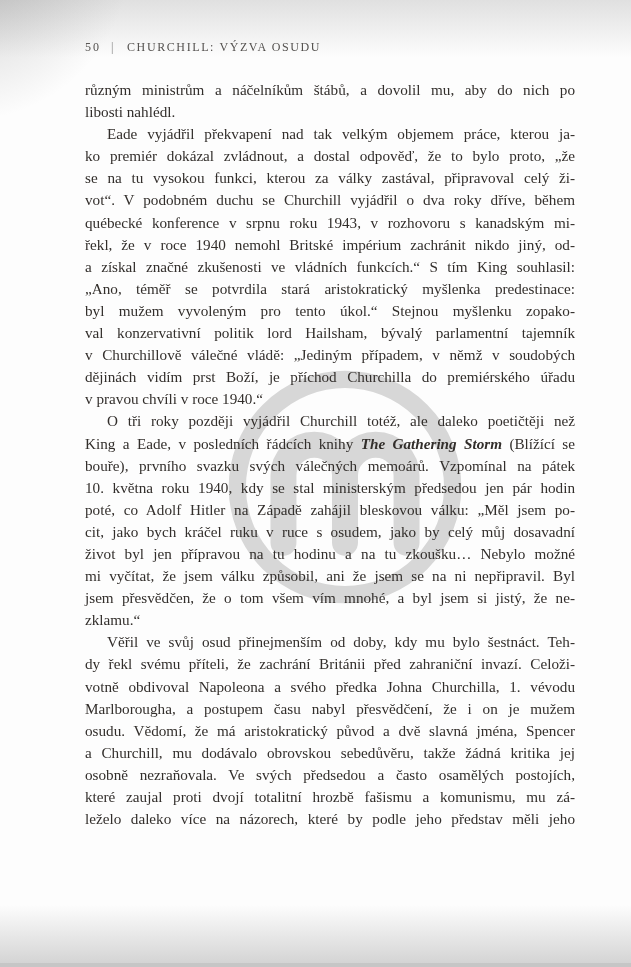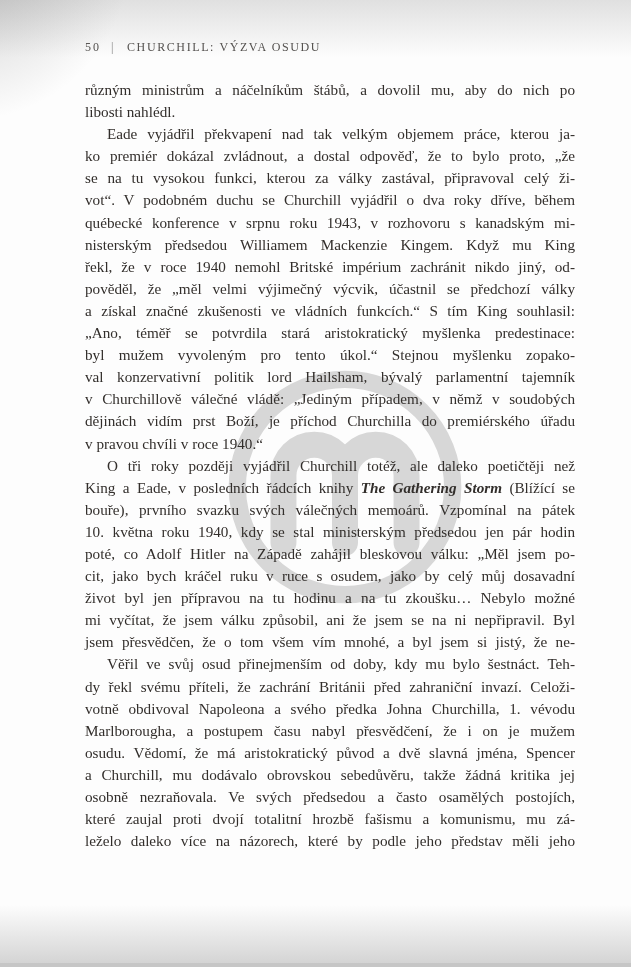--- a/index.html
+++ b/index.html
@@ -90,41 +90,40 @@
       <div>
         <div class="line">různým ministrům a náčelníkům štábů, a dovolil mu, aby do nich po</div>
         <div class="line final">libosti nahlédl.</div>
       </div>
       <div>
         <div class="line indent">Eade vyjádřil překvapení nad tak velkým objemem práce, kterou ja-</div>
         <div class="line">ko premiér dokázal zvládnout, a dostal odpověď, že to bylo proto, „že</div>
         <div class="line">se na tu vysokou funkci, kterou za války zastával, připravoval celý ži-</div>
         <div class="line">vot“. V podobném duchu se Churchill vyjádřil o dva roky dříve, během</div>
         <div class="line">québecké konference v srpnu roku 1943, v rozhovoru s kanadským mi-</div>
-        <div class="line">nisterským předsedou Williamem Mackenzie Kingem. Když mu King</div>
         <div class="line">řekl, že v roce 1940 nemohl Britské impérium zachránit nikdo jiný, od-</div>
-        <div class="line">pověděl, že „měl velmi výjimečný výcvik, účastnil se předchozí války</div>
         <div class="line">a získal značné zkušenosti ve vládních funkcích.“ S tím King souhlasil:</div>
         <div class="line">„Ano, téměř se potvrdila stará aristokratický myšlenka predestinace:</div>
         <div class="line">byl mužem vyvoleným pro tento úkol.“ Stejnou myšlenku zopako-</div>
         <div class="line">val konzervativní politik lord Hailsham, bývalý parlamentní tajemník</div>
         <div class="line">v Churchillově válečné vládě: „Jediným případem, v němž v soudobých</div>
         <div class="line">dějinách vidím prst Boží, je příchod Churchilla do premiérského úřadu</div>
         <div class="line final">v pravou chvíli v roce 1940.“</div>
       </div>
       <div>
         <div class="line indent">O tři roky později vyjádřil Churchill totéž, ale daleko poetičtěji než</div>
         <div class="line">King a Eade, v posledních řádcích knihy <span class="italic">The Gathering Storm</span> (Blížící se</div>
         <div class="line">bouře), prvního svazku svých válečných memoárů. Vzpomínal na pátek</div>
         <div class="line">10. května roku 1940, kdy se stal ministerským předsedou jen pár hodin</div>
         <div class="line">poté, co Adolf Hitler na Západě zahájil bleskovou válku: „Měl jsem po-</div>
         <div class="line">cit, jako bych kráčel ruku v ruce s osudem, jako by celý můj dosavadní</div>
         <div class="line">život byl jen přípravou na tu hodinu a na tu zkoušku… Nebylo možné</div>
         <div class="line">mi vyčítat, že jsem válku způsobil, ani že jsem se na ni nepřipravil. Byl</div>
         <div class="line">jsem přesvědčen, že o tom všem vím mnohé, a byl jsem si jistý, že ne-</div>
+        <div class="line final">zklamu.“</div>
       </div>
       <div>
         <div class="line indent">Věřil ve svůj osud přinejmenším od doby, kdy mu bylo šestnáct. Teh-</div>
         <div class="line">dy řekl svému příteli, že zachrání Británii před zahraniční invazí. Celoži-</div>
         <div class="line">votně obdivoval Napoleona a svého předka Johna Churchilla, 1. vévodu</div>
         <div class="line">Marlborougha, a postupem času nabyl přesvědčení, že i on je mužem</div>
         <div class="line">osudu. Vědomí, že má aristokratický původ a dvě slavná jména, Spencer</div>
         <div class="line">a Churchill, mu dodávalo obrovskou sebedůvěru, takže žádná kritika jej</div>
         <div class="line">osobně nezraňovala. Ve svých předsedou a často osamělých postojích,</div>
         <div class="line">které zaujal proti dvojí totalitní hrozbě fašismu a komunismu, mu zá-</div>

